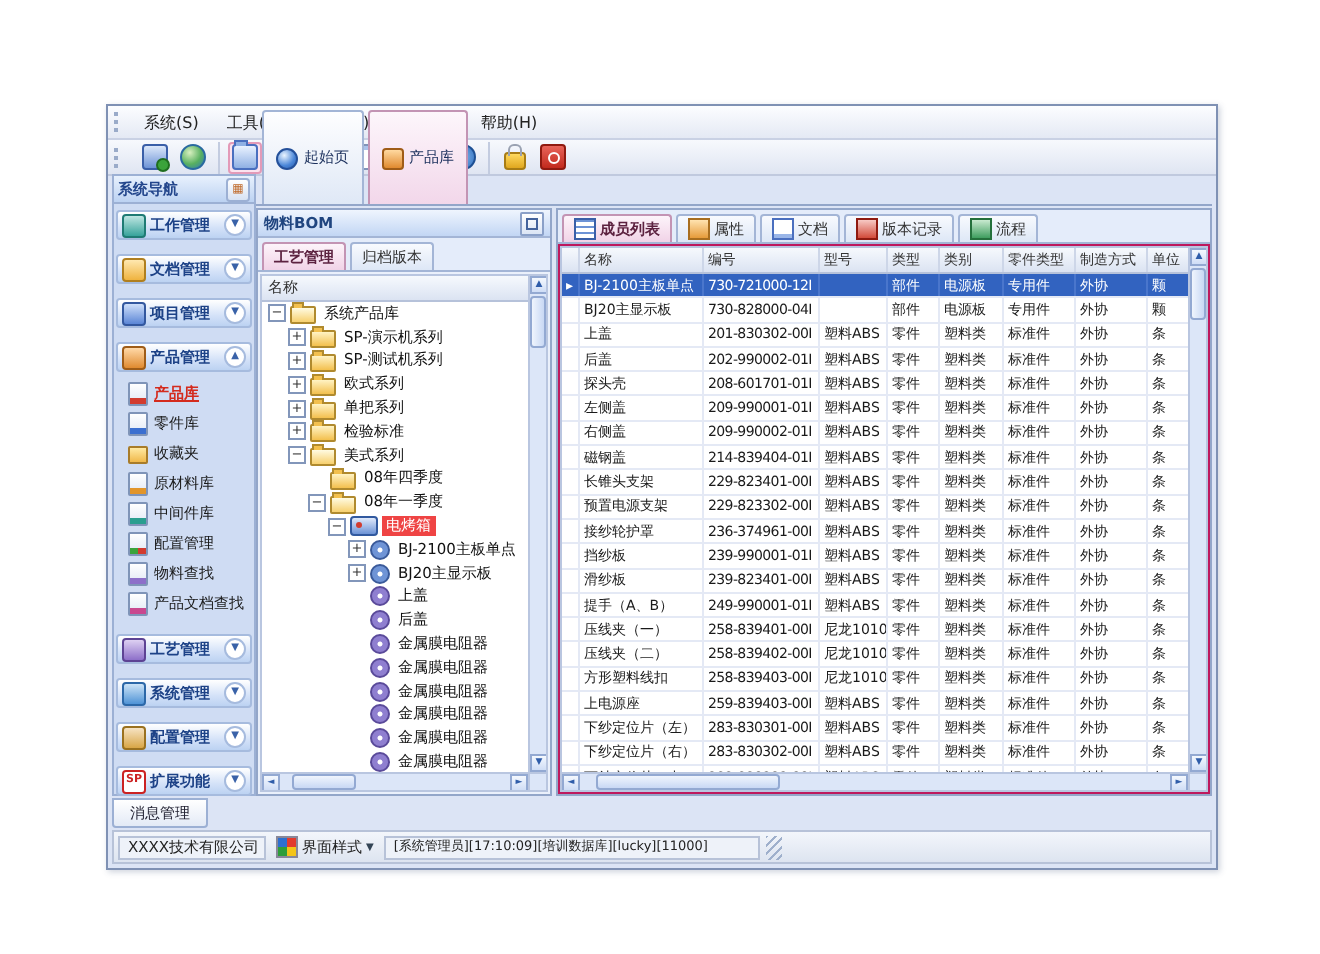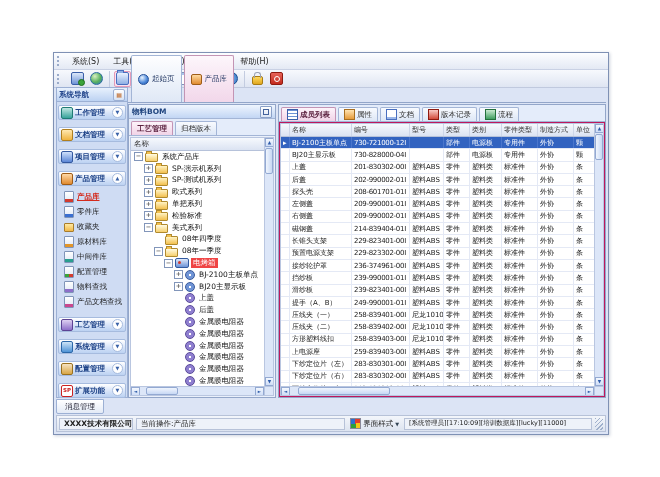--- a/index.html
+++ b/index.html
@@ -139,21 +139,21 @@
   .tree-wrap .hthumb{width:32px;margin-left:6px;}
   .table-wrap .hthumb{width:92px;margin-left:8px;}
   .sfill{flex:1;}
   .scorner{position:absolute;right:0;bottom:0;width:9px;height:9px;background:#dce6f8;border-top:1px solid #b9c6e0;border-left:1px solid #b9c6e0;box-sizing:border-box;}
 
   
   .msgrow{position:absolute;left:2px;right:2px;bottom:20px;height:15px;display:flex;align-items:center;}
   .msgtab{height:13px;display:flex;align-items:center;padding:0 8px;background:linear-gradient(#ffffff,#e3eaf6);border:1px solid #9cb0d4;border-radius:0 0 2px 2px;font-size:7.5px;color:#223;}
   .statusbar{position:absolute;left:2px;right:2px;bottom:2px;height:17px;background:linear-gradient(#f3f6fb,#dde4f0);border:1px solid #b7c2d8;display:flex;align-items:center;padding:0 2px;gap:3px;font-size:7.5px;color:#222;box-sizing:border-box;}
   .sb-panel{height:12px;border:1px solid #b7c2d8;background:#eef2f9;display:flex;align-items:center;padding:0 4px;box-sizing:border-box;white-space:nowrap;overflow:hidden;}
-  .st-company{width:74px;flex:none;font-weight:bold;}
+  .st-company{width:74px;flex:none;}
   .st-op{flex:1;}
   .style-sel{display:flex;align-items:center;gap:2px;flex:none;padding:0 2px;}
   .style-ic{width:9px;height:9px;border:1px solid #889;background:conic-gradient(#e23b2e 0 90deg,#f5c518 90deg 180deg,#2e9e3a 180deg 270deg,#2d6fd0 270deg 360deg);}
   .dd-arrow{font-size:5px;color:#345;}
   .st-session{width:188px;flex:none;font-size:6.5px;}
   .grip-corner{width:8px;height:12px;flex:none;background:repeating-linear-gradient(135deg,#9fb0cc 0 1px,transparent 1px 3px);}
 </style>
 </head>
 <body>
 
@@ -763,21 +763,20 @@
     </div>
 
     <div class="msgrow">
       <div class="msgtab">
         <span>消息管理</span>
       </div>
     </div>
 
     <div class="statusbar">
       <div class="sb-panel st-company">XXXX技术有限公司</div>
-      <div class="sb-panel st-op">当前操作:产品库</div>
       <div class="style-sel">
         <span class="style-ic"></span>
         <span>界面样式</span>
         <span class="dd-arrow">▼</span>
       </div>
       <div class="sb-panel st-session">[系统管理员][17:10:09][培训数据库][lucky][11000]</div>
       <span class="grip-corner"></span>
     </div>
 
   </div>

